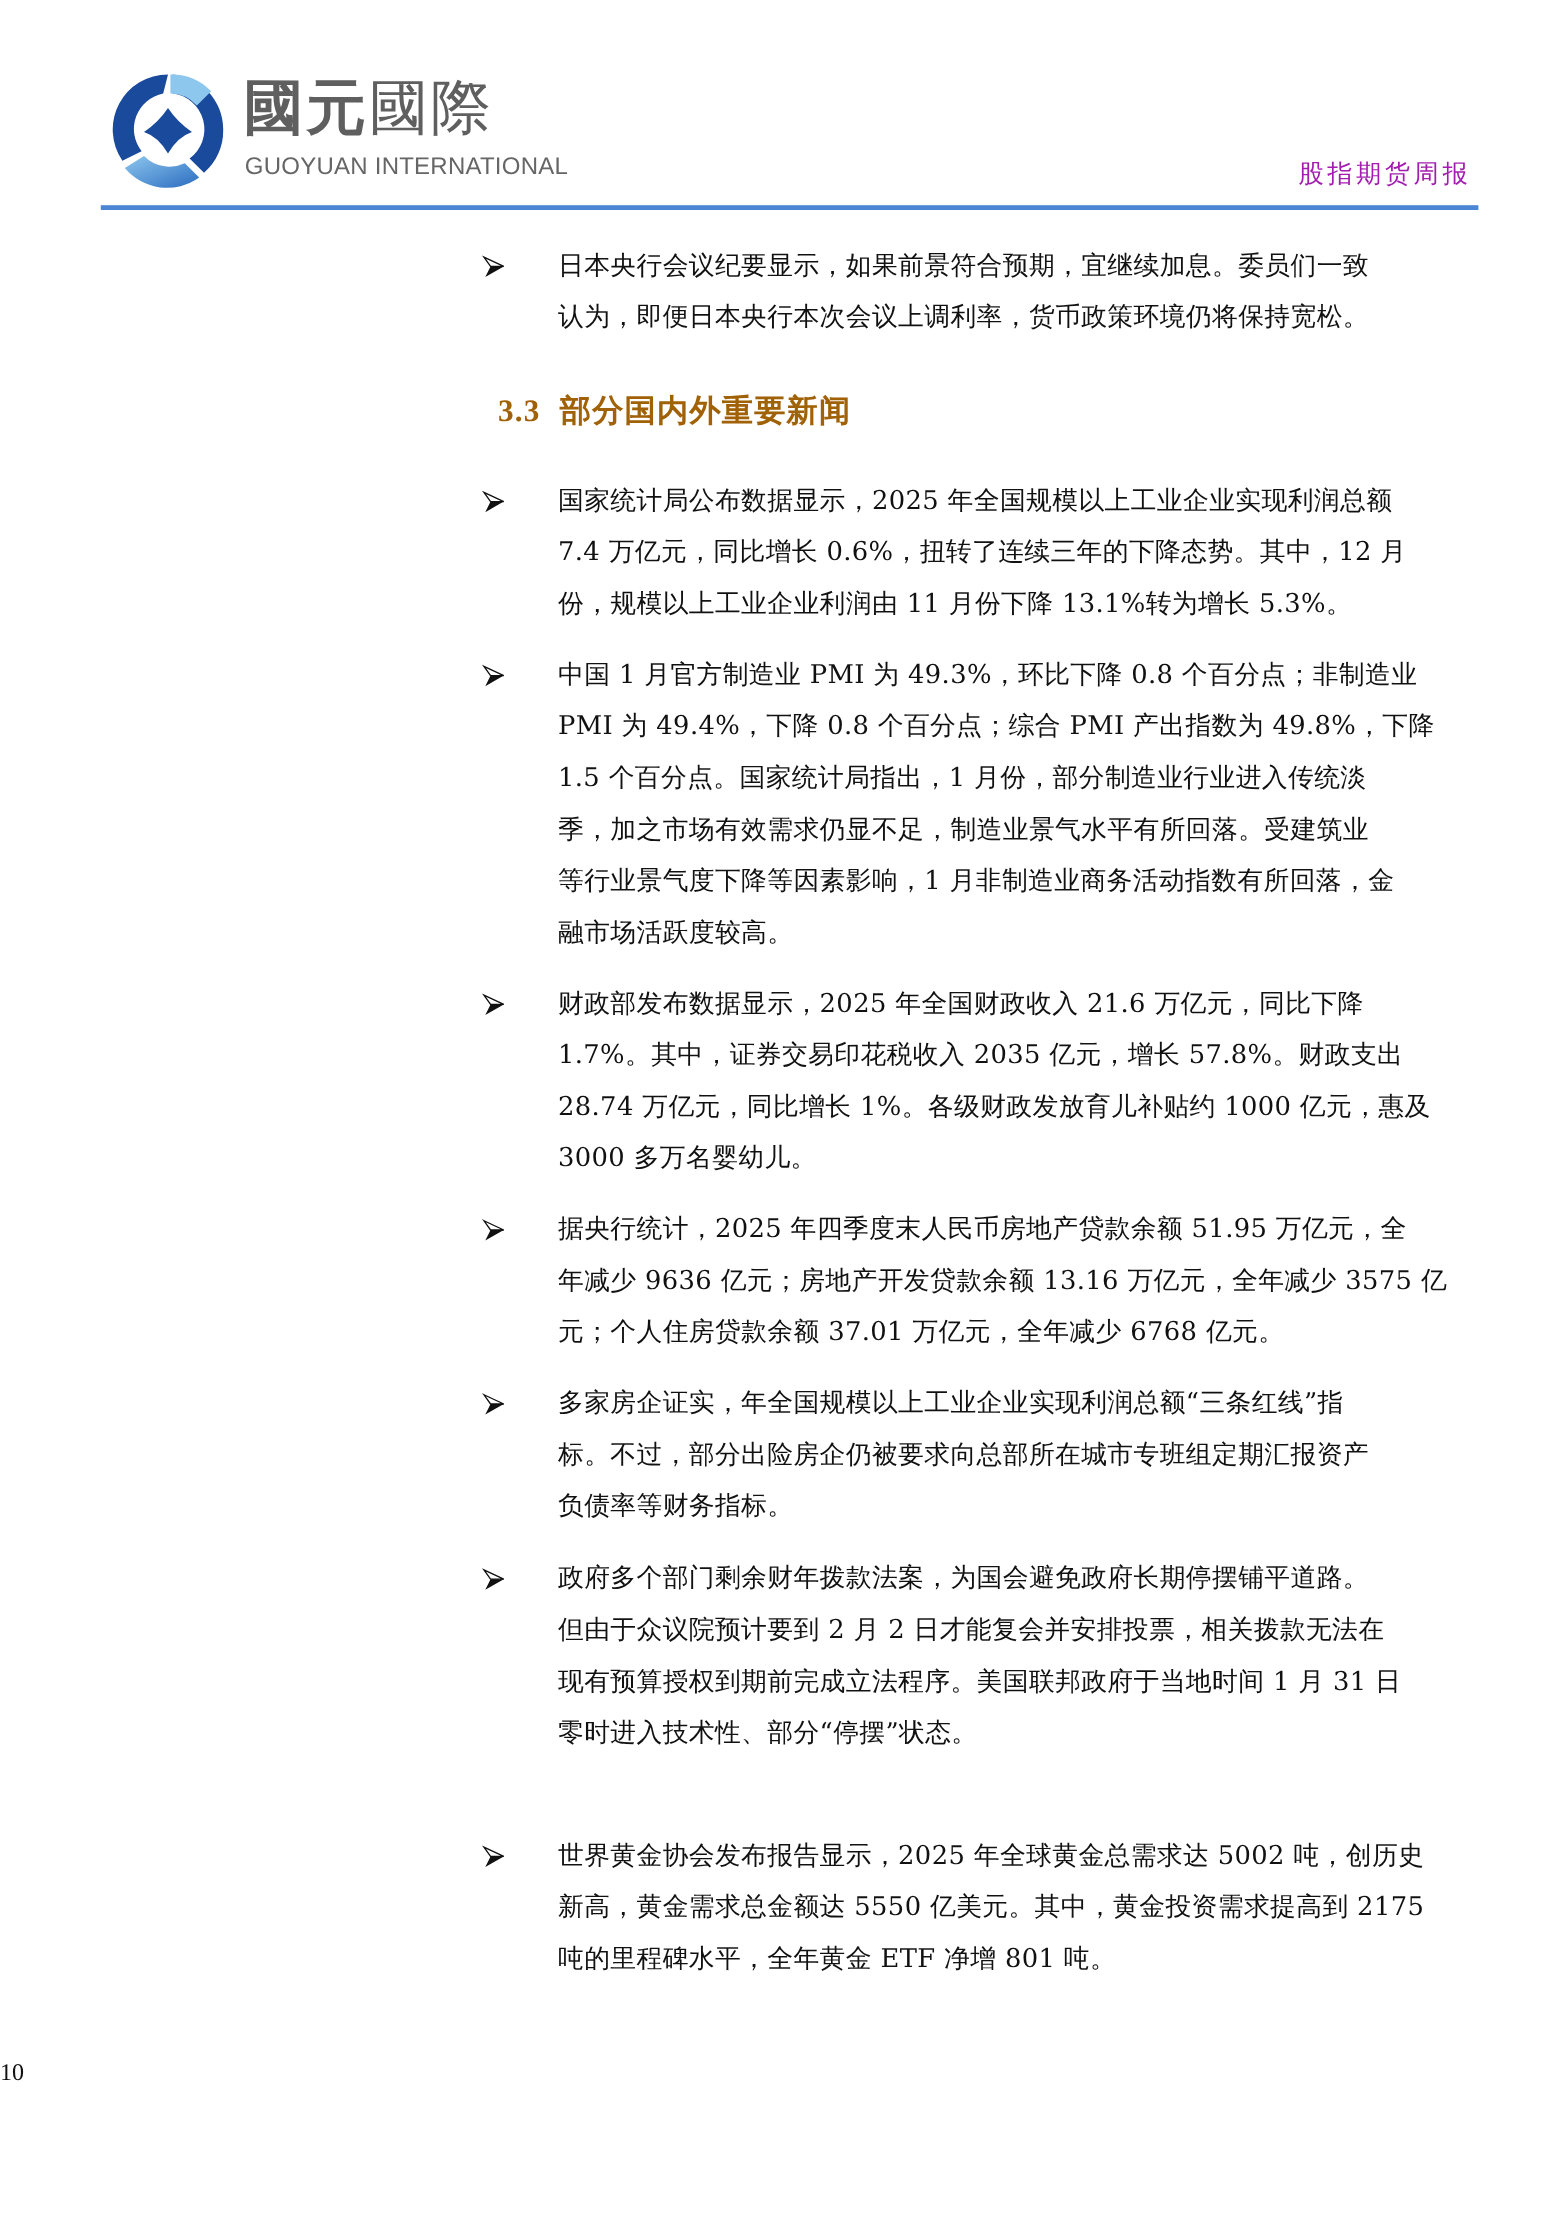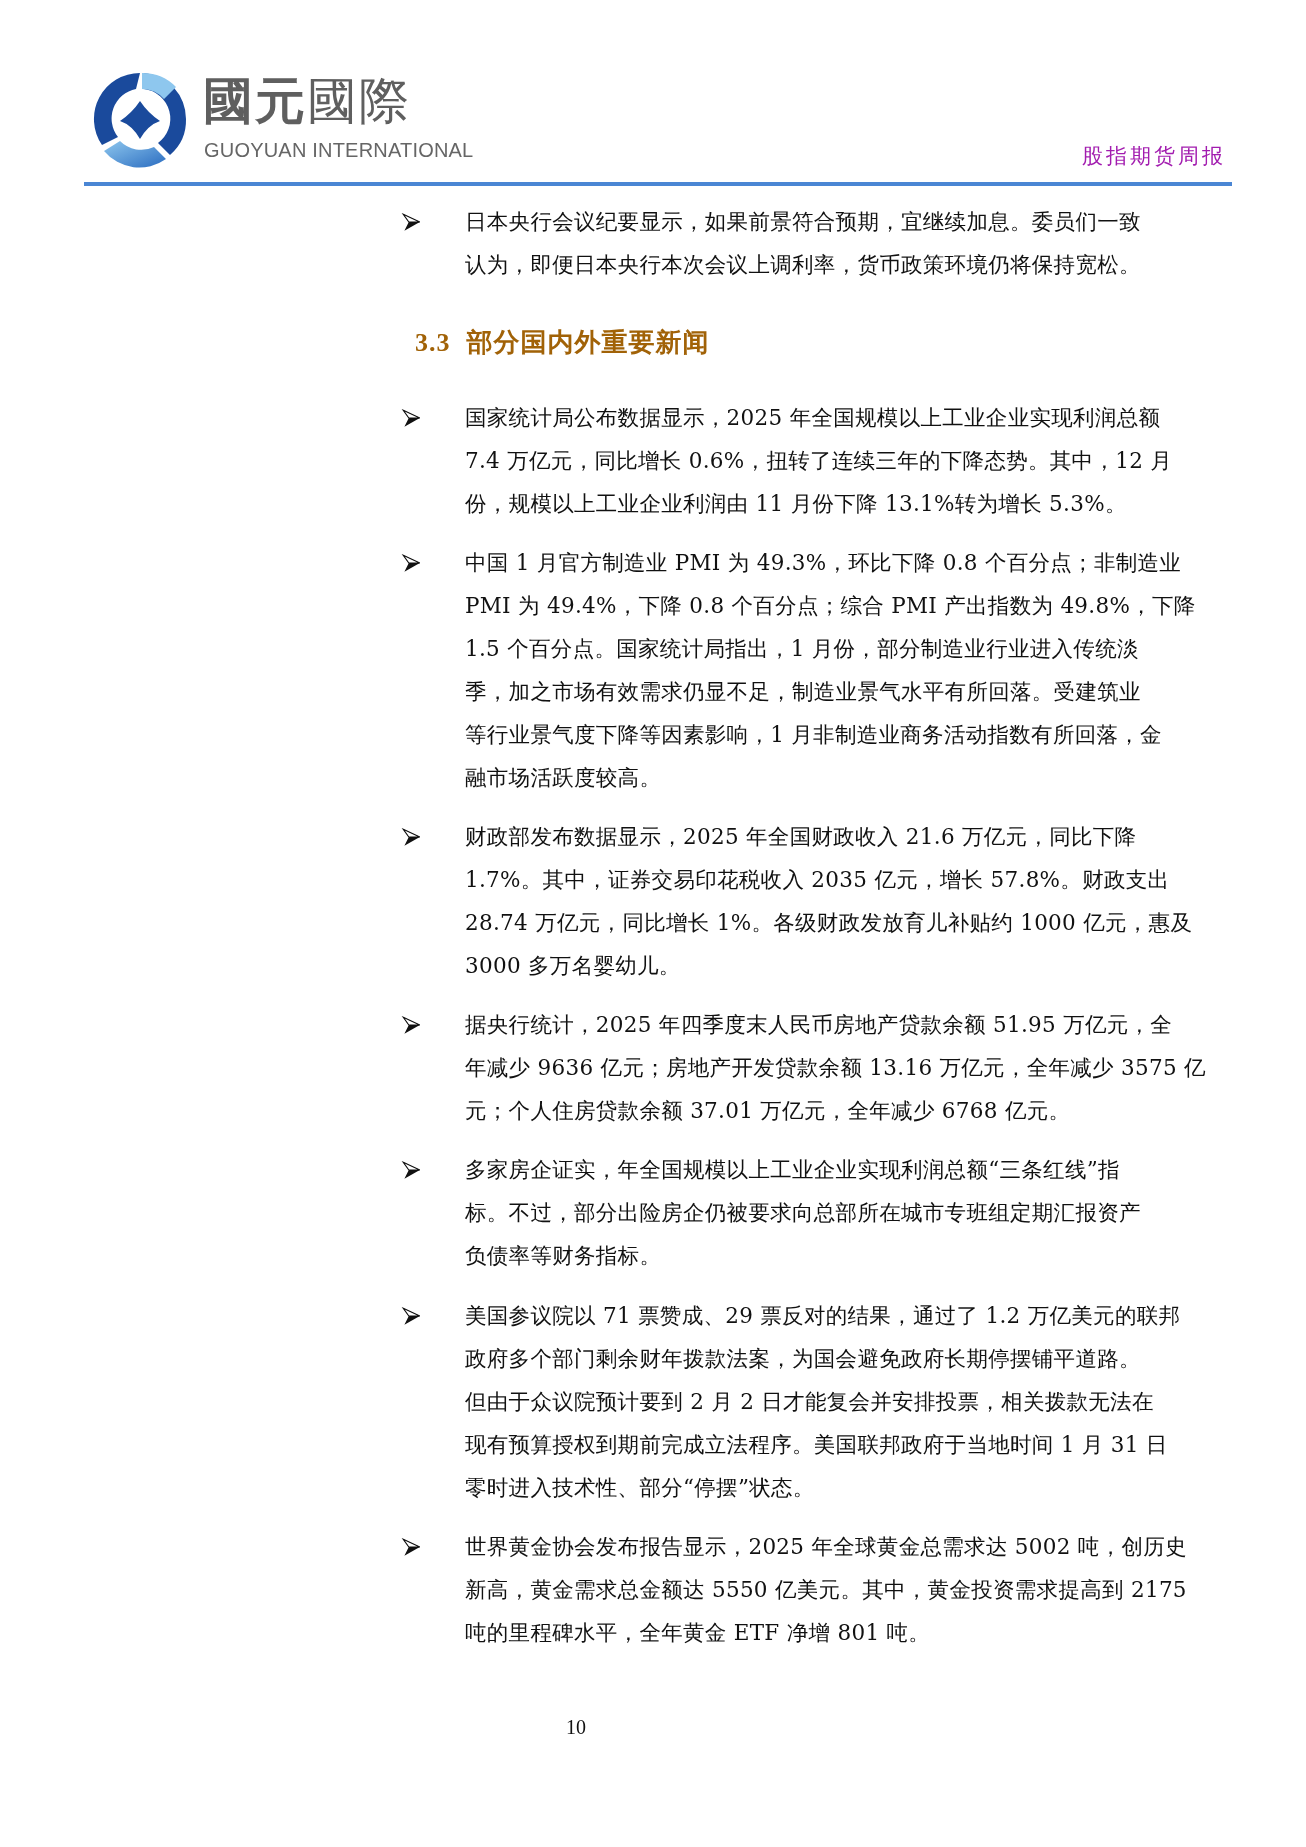--- a/index.html
+++ b/index.html
@@ -1,35 +1,35 @@
 <!DOCTYPE html>
 <html><head>
 <meta charset="utf-8">
 <style>
   html, body { margin: 0; padding: 0; background: #ffffff; }
   body { width: 1306px; height: 1847px; position: relative; overflow: hidden;
          font-family: "DejaVu Serif", "Liberation Serif", serif; color: #111; }
-  .header { position: absolute; left: 0; top: 11px; width: 1306px; height: 180px; }
+  .header { position: absolute; left: 0; top: 0; width: 1306px; height: 180px; }
   .logo { position: absolute; left: 90px; top: 58px; width: 100px; height: 100px; }
   .logo-cn { position: absolute; left: 203px; top: 60px; font-family: "DejaVu Sans", sans-serif;
              font-size: 50px; letter-spacing: 2px; color: #5f5f5f; line-height: 60px; white-space: nowrap; }
   .logo-cn .bold { font-weight: bold; }
   .logo-en { position: absolute; left: 204px; top: 128px; font-family: Liberation Sans, sans-serif;
              font-size: 20px; color: #666; letter-spacing: 0.2px; white-space: nowrap; }
   .report-title { position: absolute; right: 80px; top: 131px; font-size: 21px; letter-spacing: 3px; color: #a21caf; white-space: nowrap; }
   .header-rule { position: absolute; left: 84px; top: 171px; width: 1148px; height: 4px; background: #4a86d4; }
 
   .content { position: absolute; left: 400px; top: 0; width: 840px; }
   .para { position: absolute; left: 0; width: 840px; }
   .bullet { position: absolute; left: 0; width: 22px; height: 22px; }
   .lines { position: absolute; left: 65px; width: 780px; }
   .line { height: 43px; line-height: 43px; font-size: 21.5px; white-space: nowrap; letter-spacing: 0.3px; }
   .heading { position: absolute; left: 15px; font-size: 26px; font-weight: bold; color: #a16207; white-space: nowrap; letter-spacing: 1px; }
   .heading .num { margin-right: 16px; font-family: "Liberation Serif", serif; }
-  .page-num { position: absolute; left: 0; width: 1152px; top: 1716px; text-align: center; font-family: "Liberation Serif", serif; font-size: 20px; color: #111; }
+  .page-num { position: absolute; left: 0; width: 1152px; top: 1716px; text-align: left; font-family: "Liberation Serif", serif; font-size: 20px; color: #111; }
 </style>
 </head>
 <body>
 
 <div class="header">
   <svg class="logo" viewBox="0 0 100 100">
     <defs>
       <linearGradient id="gLight" x1="0" y1="0" x2="1" y2="1">
         <stop offset="0" stop-color="#8ec7ee"></stop>
         <stop offset="1" stop-color="#2a6cc0"></stop>
@@ -127,21 +127,20 @@
       <div class="line">负债率等财务指标。</div>
     </div>
   </div>
 
   <div class="para" style="top:1294px">
     <svg class="bullet" style="top:11px" viewBox="0 0 20 20">
         <path d="M3 3 L18 10 L4 18 L8 10 Z" fill="#111"></path>
         <path d="M3 3 L18 10 L8 10 Z" fill="#fff" stroke="#111" stroke-width="1"></path>
       </svg>
     <div class="lines">
-      <div class="line">美国参议院以 71 票赞成、29 票反对的结果，通过了 1.2 万亿美元的联邦</div>
       <div class="line">政府多个部门剩余财年拨款法案，为国会避免政府长期停摆铺平道路。</div>
       <div class="line">但由于众议院预计要到 2 月 2 日才能复会并安排投票，相关拨款无法在</div>
       <div class="line">现有预算授权到期前完成立法程序。美国联邦政府于当地时间 1 月 31 日</div>
       <div class="line">零时进入技术性、部分“停摆”状态。</div>
     </div>
   </div>
 
   <div class="para" style="top:1525px">
     <svg class="bullet" style="top:11px" viewBox="0 0 20 20">
         <path d="M3 3 L18 10 L4 18 L8 10 Z" fill="#111"></path>

